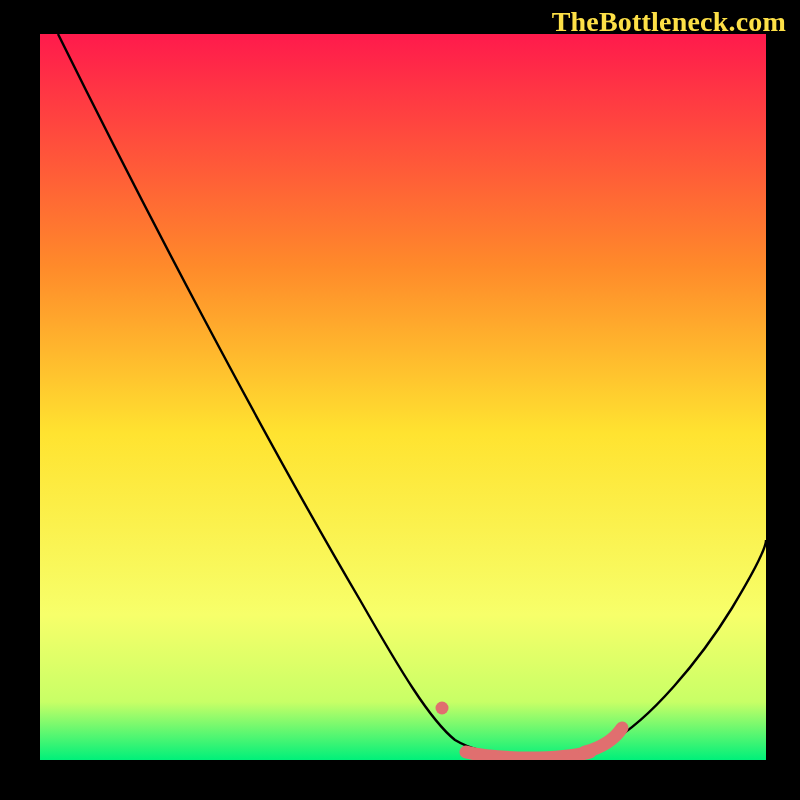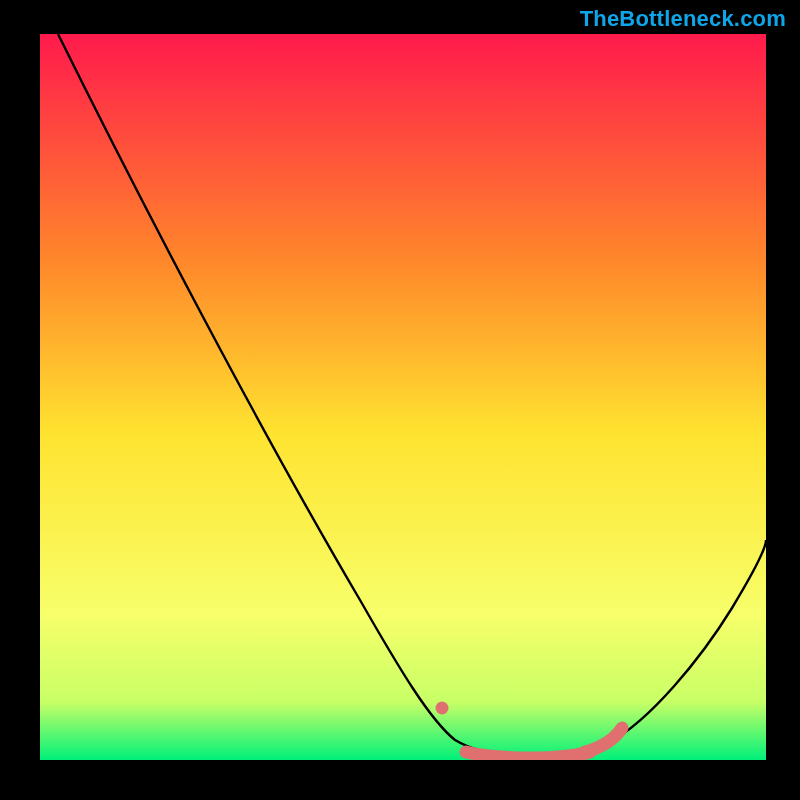--- a/index.html
+++ b/index.html
@@ -15,24 +15,24 @@
     position: absolute;
     top: 0;
     left: 0;
     width: 800px;
     height: 800px;
   }
   .watermark {
     position: absolute;
     top: 6px;
     right: 14px;
-    font-family: Liberation Sans, sans-serif;
-    font-size: 22px;
+    font-family: Liberation Serif, serif;
+    font-size: 28px;
     font-weight: bold;
-    color: #0ea5e9;
+    color: #fde047;
     letter-spacing: 0.2px;
     z-index: 3;
   }
   svg {
     position: absolute;
     top: 0;
     left: 0;
   }
 </style>
 </head>

